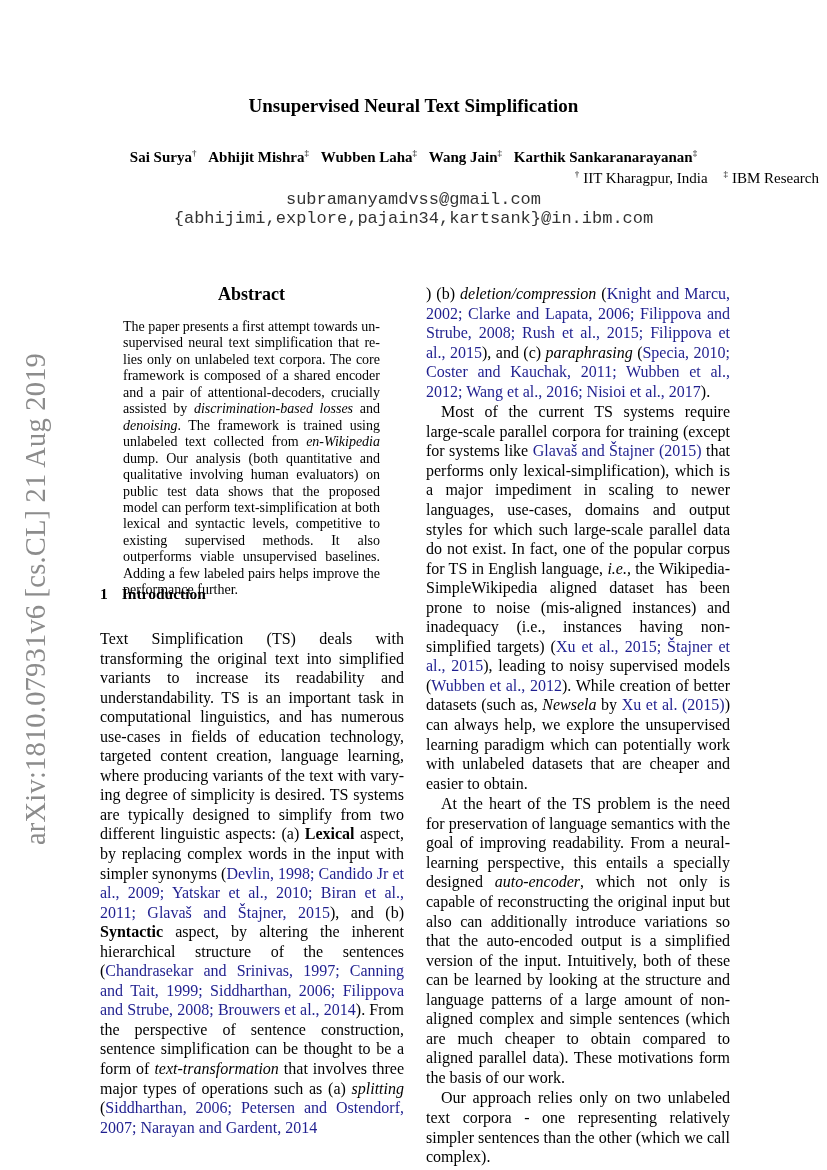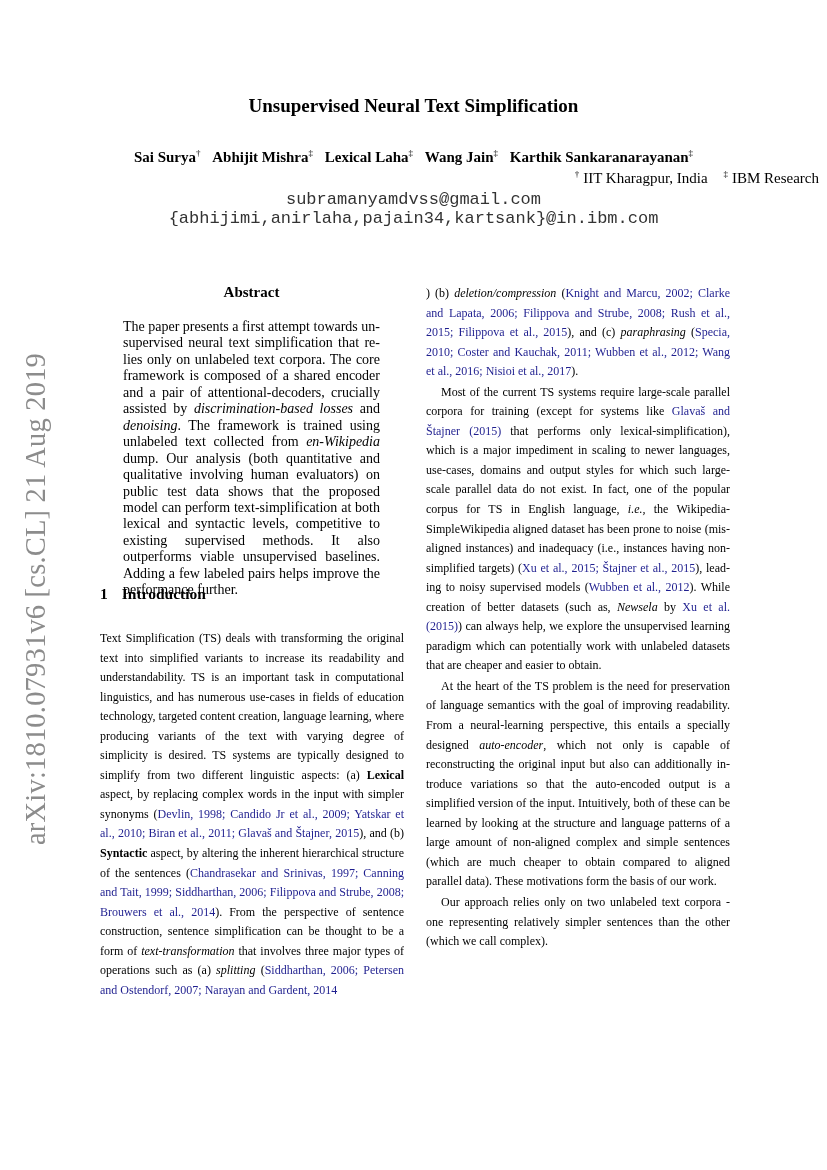--- a/index.html
+++ b/index.html
@@ -5,23 +5,23 @@
   html, body { margin:0; padding:0; background:#ffffff; }
   body { width:827px; height:1170px; position:relative; overflow:hidden; color:#000; font-family:"Liberation Serif", serif; }
   .arxiv { position:absolute; left:20px; top:600px; transform-origin:0 0; transform:rotate(-90deg) translate(-245px, 0); font-family:"Liberation Serif", serif; font-size:28.5px; color:#8c8c8c; white-space:nowrap; letter-spacing:0.2px; }
   .title { position:absolute; left:0; width:827px; top:95px; text-align:center; font-weight:bold; font-size:19px; }
   .authors { position:absolute; left:0; width:827px; top:148px; text-align:center; font-weight:bold; font-size:15px; }
   .authors sup, .affil sup { font-weight:normal; font-size:9px; }
   .authors .a { margin:6px 4px; }
   .affil { position:absolute; left:0; width:827px; top:169px; text-align:right; font-size:15px; }
   .affil span { margin:0 4px; }
   .email { position:absolute; left:0; width:827px; text-align:center; font-family:"Liberation Mono", monospace; font-size:17px; color:#333; }
-  .col { position:absolute; font-size:12px; line-height:19.55px; text-align:justify; hyphens:manual; }
+  .col { position:absolute; font-size:16px; line-height:19.55px; text-align:justify; hyphens:manual; }
   .col p { margin:0; }
-  .abs-title { position:absolute; left:123px; width:257px; top:284px; text-align:center; font-weight:bold; font-size:15px; }
+  .abs-title { position:absolute; left:123px; width:257px; top:284px; text-align:center; font-weight:bold; font-size:18px; }
   .abstract { position:absolute; left:123px; width:257px; top:319px; font-size:14px; line-height:16.45px; text-align:justify; }
   .sec { position:absolute; left:100px; top:585px; font-weight:bold; font-size:15.5px; }
   .sec .num { margin-right:14px; }
   .left { left:100px; width:304px; top:629px; }
   .right { left:426px; width:304px; top:284px; }
   .cite { color:#1f1f8f; }
   .ind { text-indent:15px; }
   .gap { margin-top:1px !important; }
   i { font-style:italic; }
   b { font-weight:bold; }
@@ -29,32 +29,32 @@
 </head>
 <body>
 
 <div class="arxiv">arXiv:1810.07931v6  [cs.CL]  21 Aug 2019</div>
 
 <div class="title">Unsupervised Neural Text Simplification</div>
 
 <div class="authors">
   <span class="a"><span>Sai Surya</span><sup>†</sup></span>
   <span class="a"><span>Abhijit Mishra</span><sup>‡</sup></span>
-  <span class="a"><span>Lexical Laha</span><sup>‡</sup></span>
+  <span class="a"><span>Wubben Laha</span><sup>‡</sup></span>
   <span class="a"><span>Wang Jain</span><sup>‡</sup></span>
   <span class="a"><span>Karthik Sankaranarayanan</span><sup>‡</sup></span>
 </div>
 
 <div class="affil">
   <span><sup>†</sup><span>IIT Kharagpur, India</span></span>
   <span><sup>‡</sup><span>IBM Research</span></span>
 </div>
 
 <div class="email" style="top:190px">subramanyamdvss@gmail.com</div>
-<div class="email" style="top:209px">{abhijimi,anirlaha,pajain34,kartsank}@in.ibm.com</div>
+<div class="email" style="top:209px">{abhijimi,explore,pajain34,kartsank}@in.ibm.com</div>
 
 <div class="abs-title">Abstract</div>
 <div class="abstract"><span>The paper presents a first attempt towards un­supervised neural text simplification that re­lies only on unlabeled text corpora. The core framework is composed of a shared encoder and a pair of attentional-decoders, crucially as­sisted by </span><i>discrimination-based losses</i><span> and </span><i>de­noising</i><span>. The framework is trained using unla­beled text collected from </span><i>en-Wikipedia</i><span> dump. Our analysis (both quantitative and qualita­tive involving human evaluators) on public test data shows that the proposed model can perform text-simplification at both lexical and syntactic levels, competitive to existing super­vised methods. It also outperforms viable un­supervised baselines.  Adding a few labeled pairs helps improve the performance further.</span></div>
 
 <div class="sec"><span class="num">1</span><span>Introduction</span></div>
 
 <div class="col left">
   <p><span>Text Simplification (TS) deals with transforming the original text into simplified variants to increase its readability and understandability. TS is an im­portant task in computational linguistics, and has numerous use-cases in fields of education technol­ogy, targeted content creation, language learning, where producing variants of the text with vary­ing degree of simplicity is desired.  TS systems are typically designed to simplify from two differ­ent linguistic aspects: (a) </span><b>Lexical</b><span> aspect, by re­placing complex words in the input with simpler synonyms (</span><span class="cite">Devlin, 1998; Candido Jr et al., 2009; Yatskar et al., 2010; Biran et al., 2011; Glavaš and Štajner, 2015</span><span>), and (b) </span><b>Syntactic</b><span> aspect, by altering the inherent hierarchical structure of the sentences (</span><span class="cite">Chandrasekar and Srinivas, 1997; Can­ning and Tait, 1999; Siddharthan, 2006; Filippova and Strube, 2008; Brouwers et al., 2014</span><span>).  From the perspective of sentence construction, sentence simplification can be thought to be a form of </span><i>text-transformation</i><span> that involves three major types of operations such as (a) </span><i>splitting</i><span> (</span><span class="cite">Siddharthan, 2006; Petersen and Ostendorf, 2007; Narayan and Gardent, 2014</span></p>
 </div>
 

